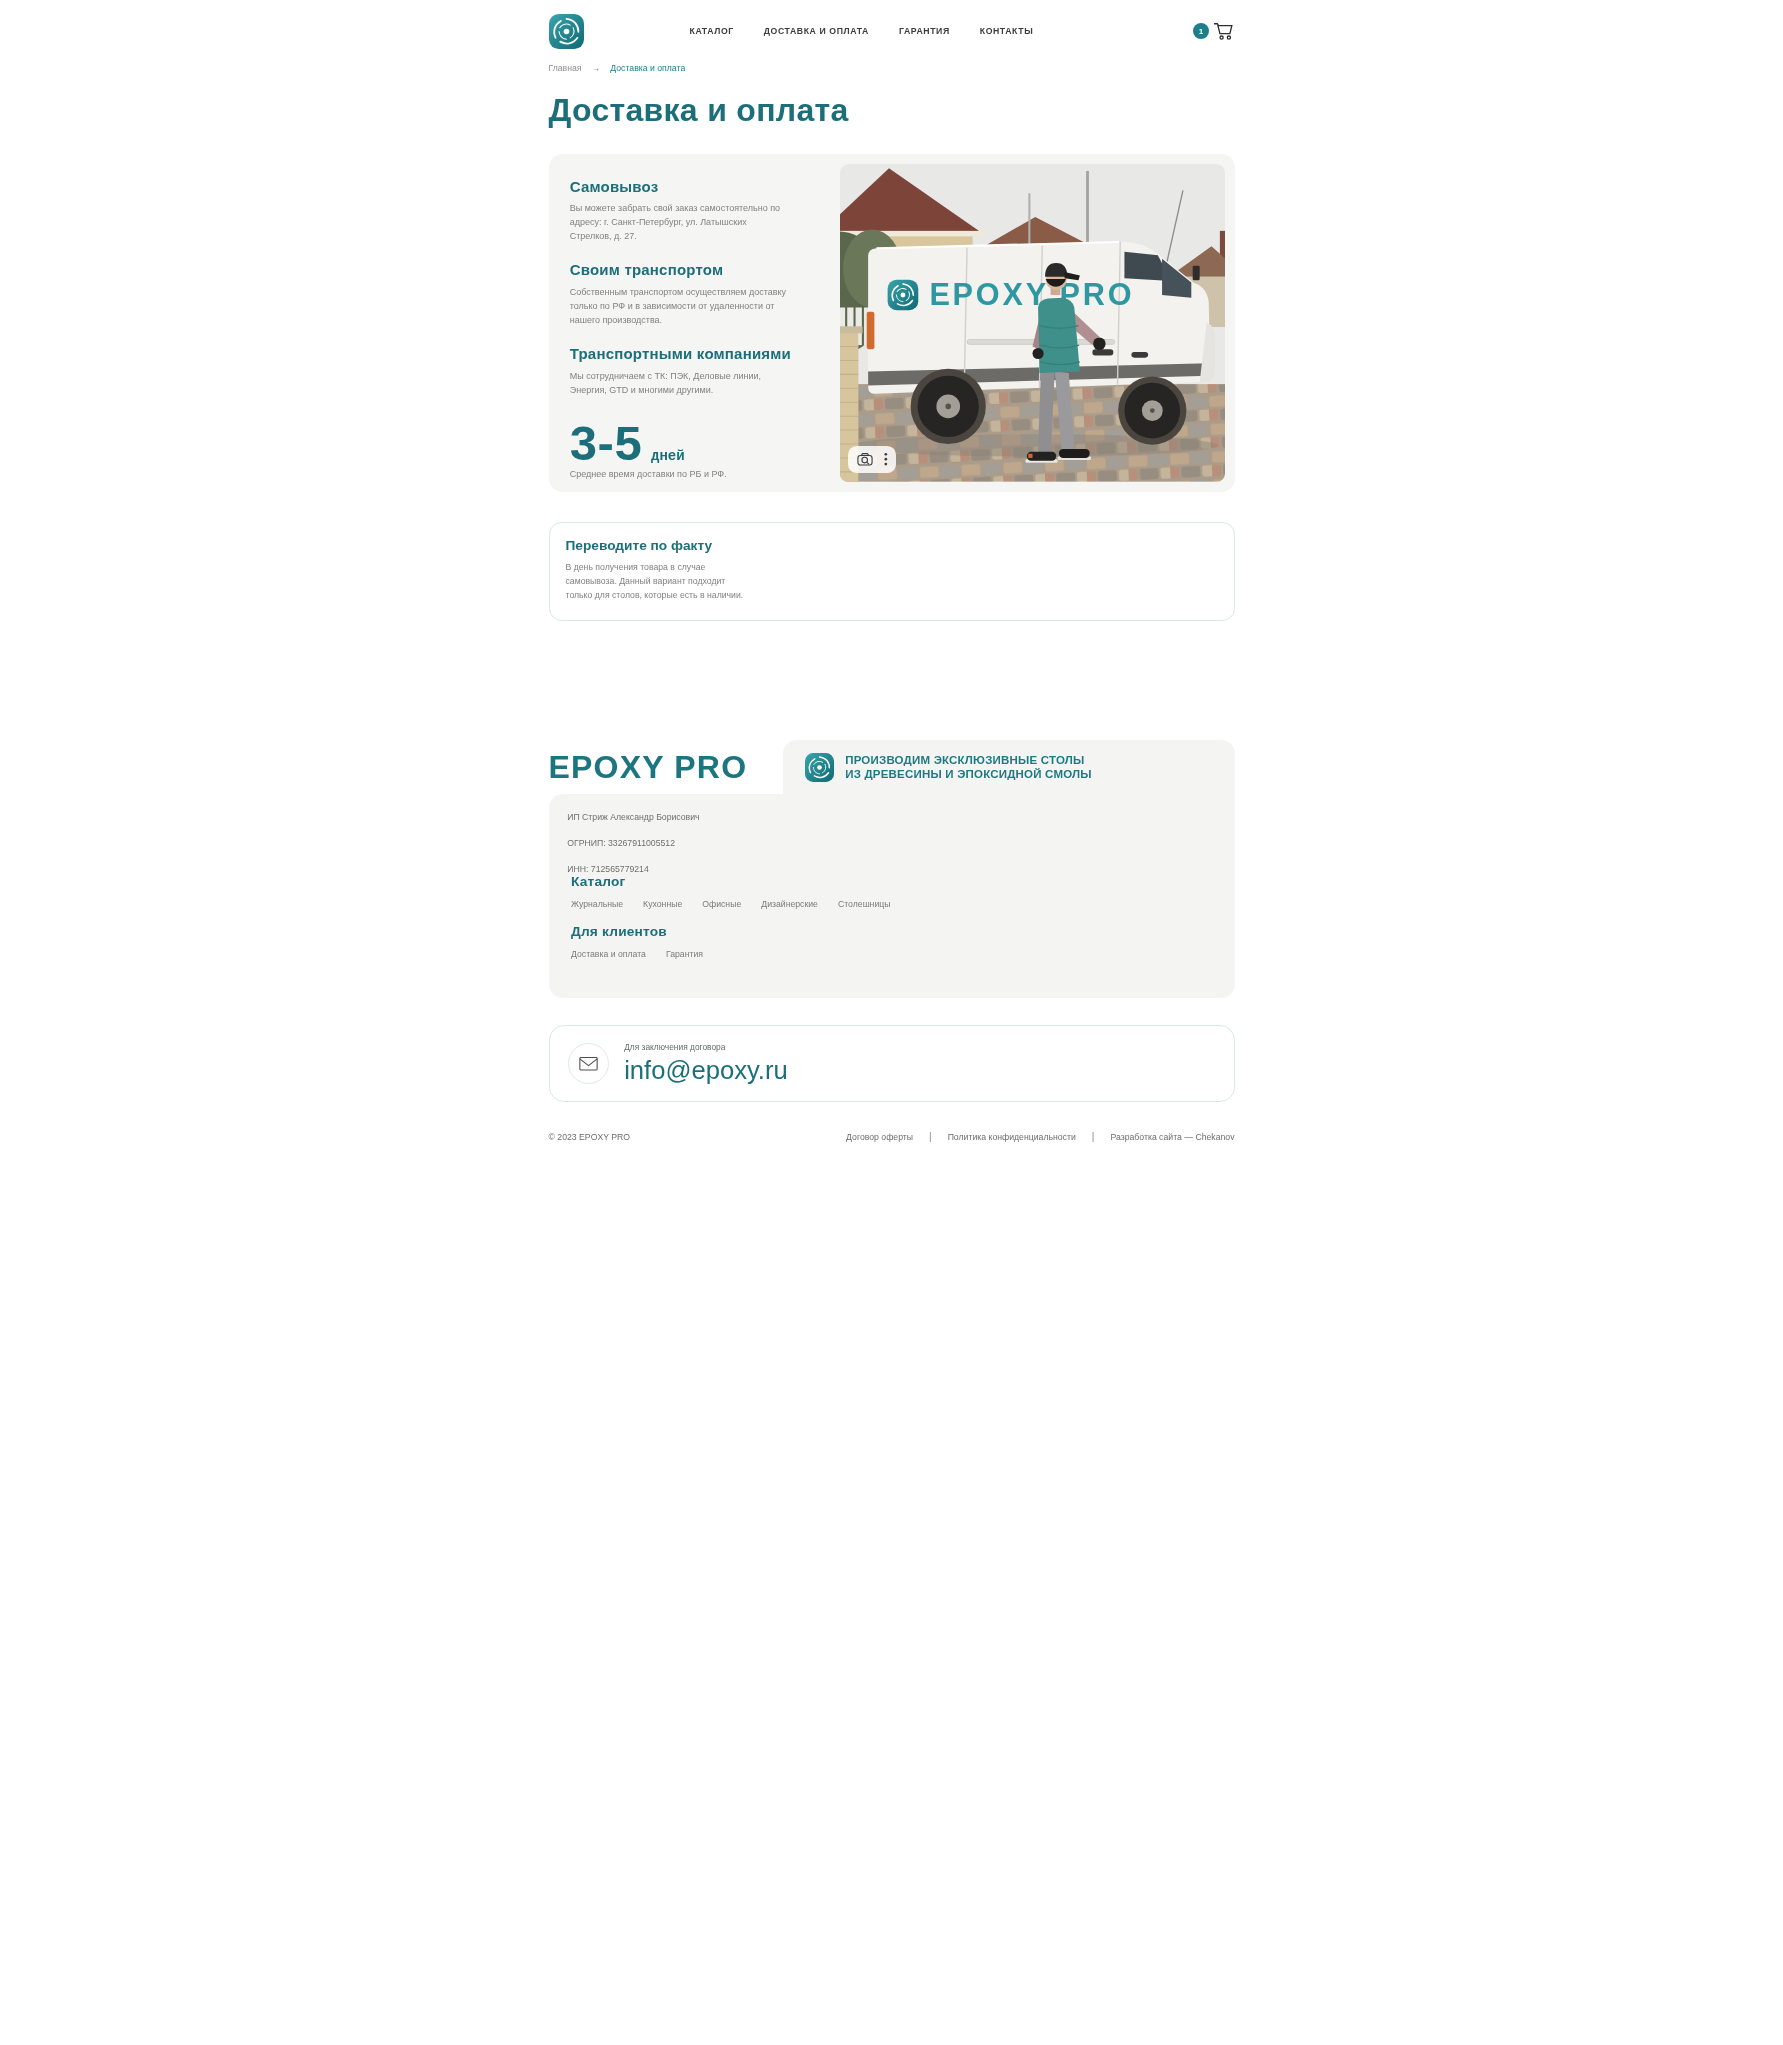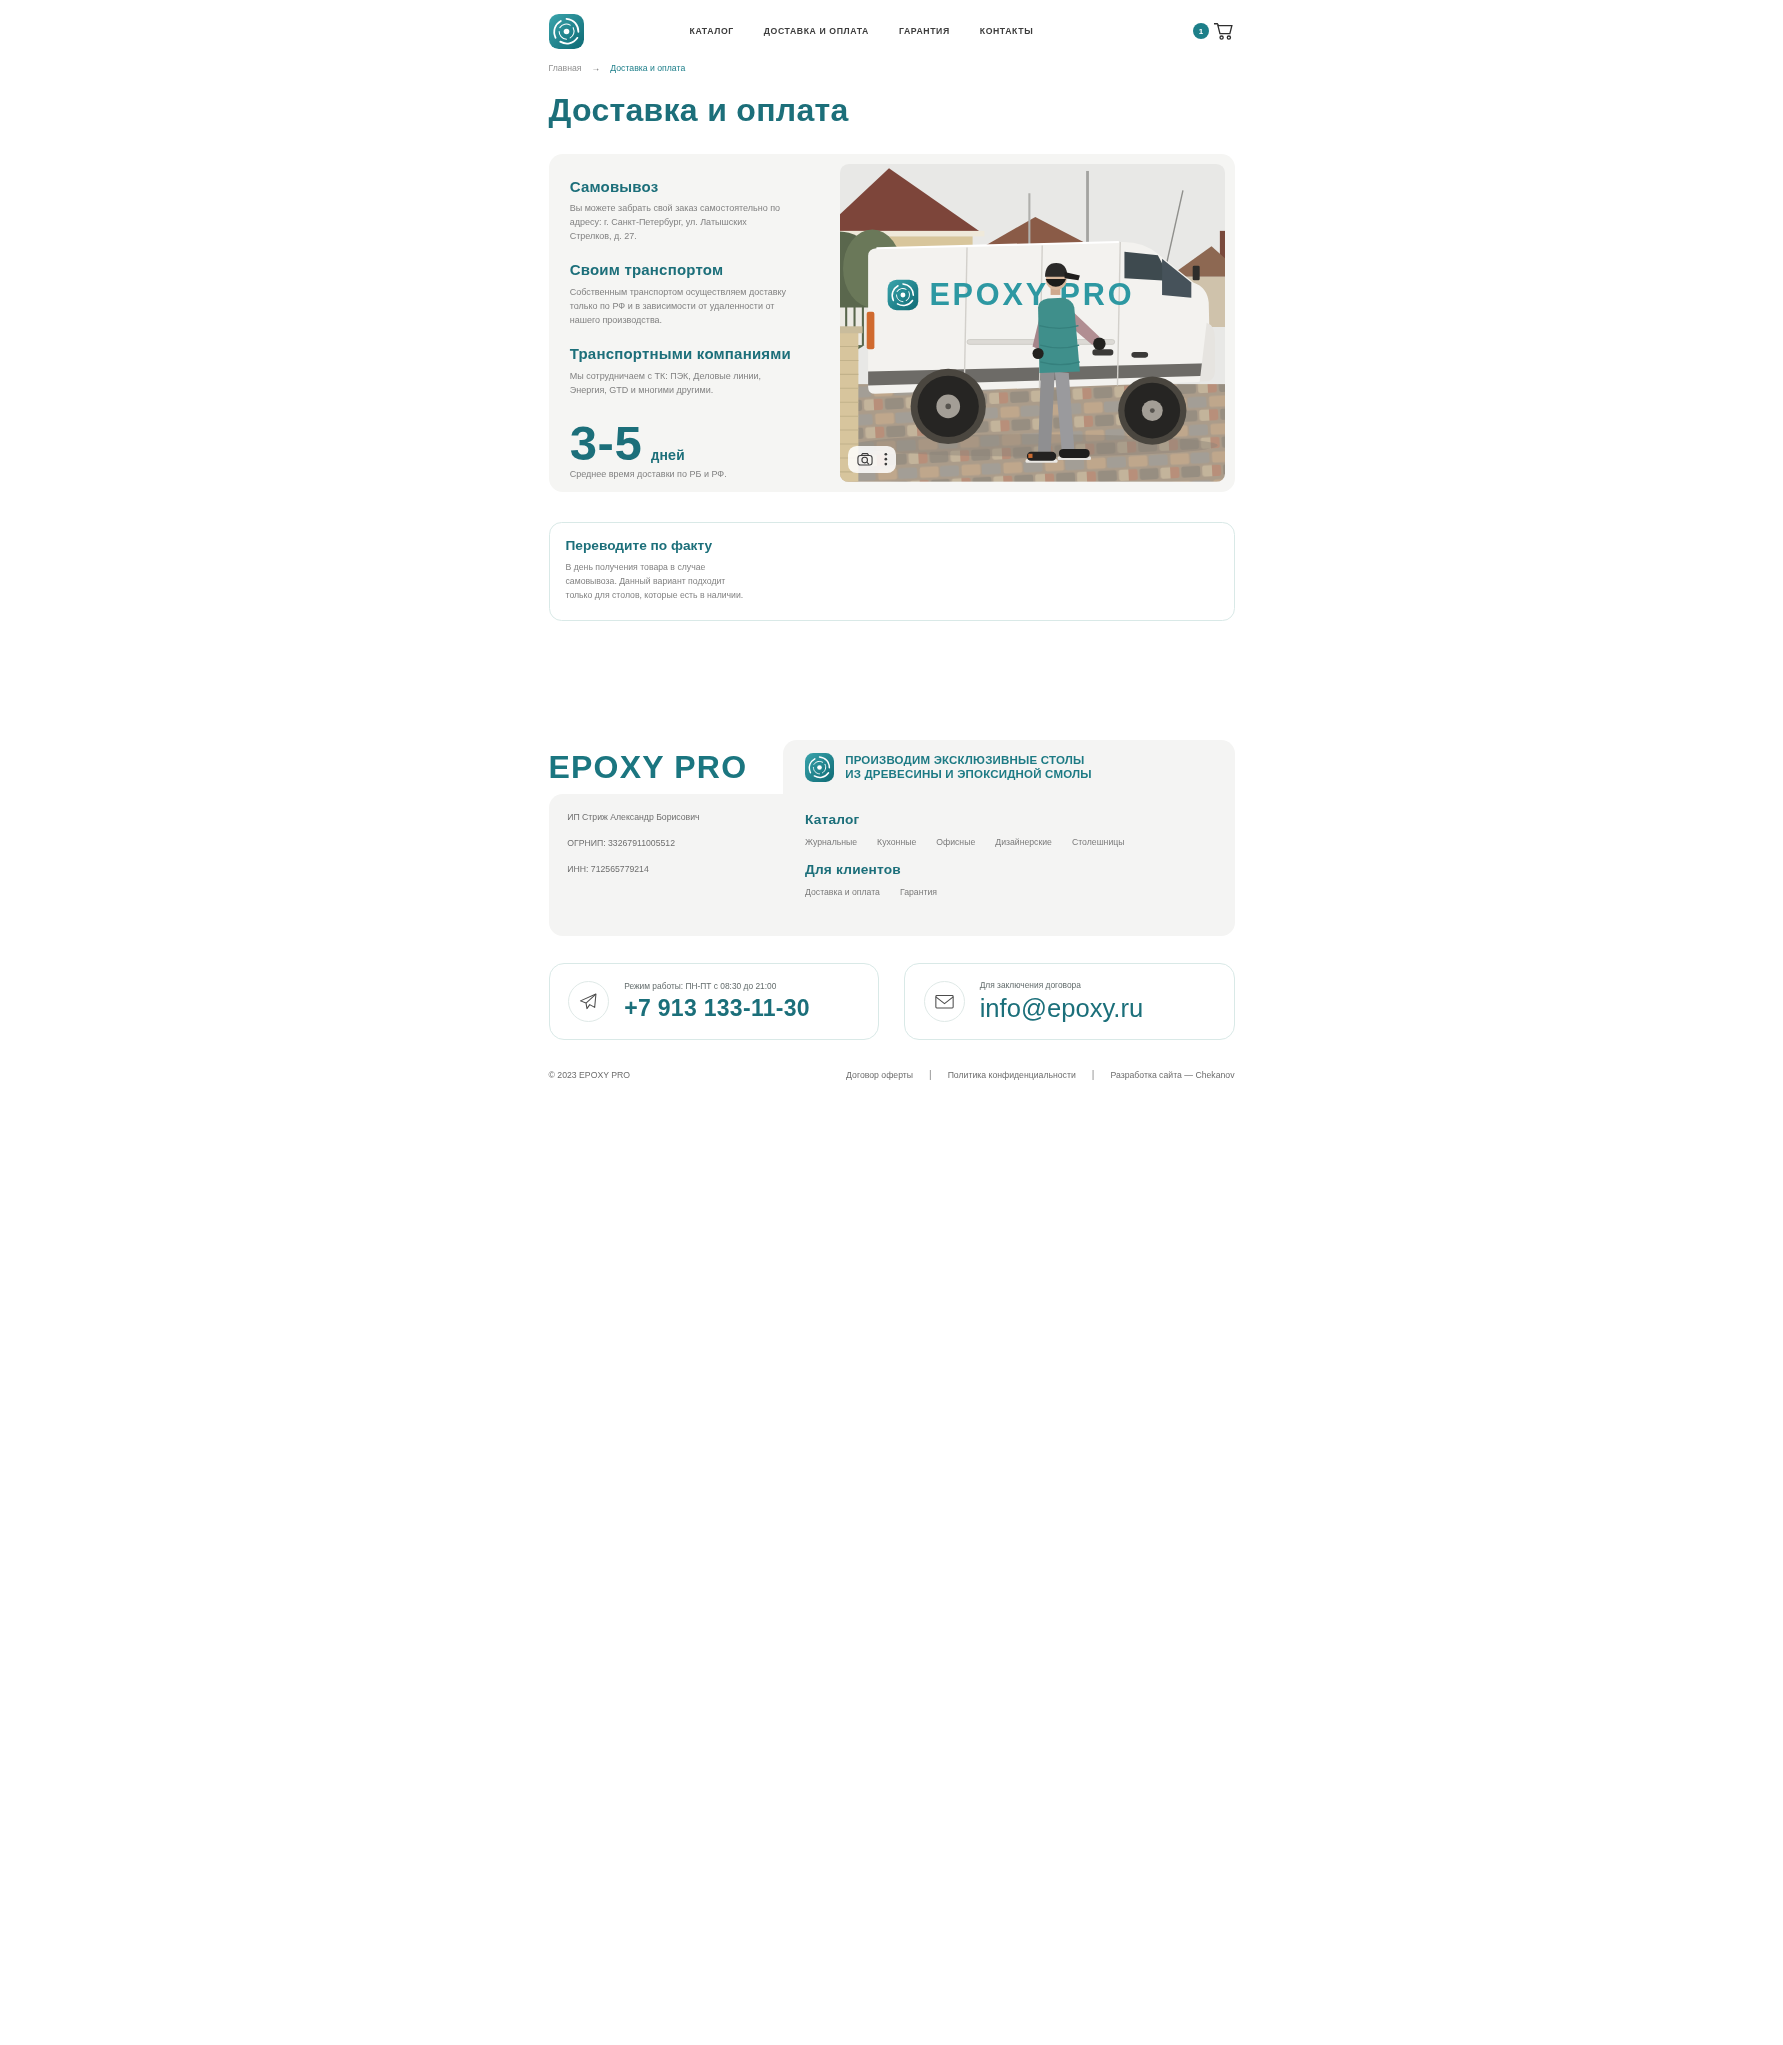--- a/index.html
+++ b/index.html
@@ -50,21 +50,21 @@
 
   
   .footer-panel { margin-top: 119px; }
   .fp-top { display: flex; height: 54px; }
   .fp-top-left { width: 234px; display: flex; align-items: center; flex-shrink: 0; }
   .wordmark { font-size: 32px; font-weight: 700; color: #1b7680; letter-spacing: 1.2px; line-height: 1; }
   .fp-top-right { flex: 1; background: #f4f4f3; border-radius: 13.7px 13.7px 0 0; display: flex;
                   align-items: center; gap: 11.2px; padding-left: 22.5px; }
   .fp-logo { width: 29px; height: 29px; flex-shrink: 0; }
   .tagline { color: #1d7a84; font-weight: 700; font-size: 11.5px; line-height: 1.3; letter-spacing: 0.2px; text-transform: uppercase; }
-  .fp-bottom { background: #f4f4f3; border-radius: 13.7px 0 13.7px 13.7px; display: flex; padding: 17.5px 0 24px; }
+  .fp-bottom { background: #f4f4f3; border-radius: 13.7px 0 13.7px 13.7px; display: flex; padding: 17.5px 0 24px; flex-direction: column; }
   .fp-company { width: 234px; padding-left: 18.7px; flex-shrink: 0; display: flex; flex-direction: column;
                 gap: 16px; font-size: 8.7px; color: #6f6f6f; }
   .fp-links { flex: 1; padding-left: 22.5px; }
   .fp-links h4 { margin: 0 0 10px; color: #1c6f7a; font-size: 13.7px; font-weight: 700; letter-spacing: 0.2px; }
   .fp-links h4.second { margin-top: 6.2px; }
   .link-row { display: flex; gap: 20px; font-size: 8.7px; color: #7b7b7b; margin-bottom: 15px; }
   .link-row a { color: #7b7b7b; text-decoration: none; cursor: pointer; }
 
   
   .contact-row { display: flex; gap: 25px; margin-top: 27.4px; }
@@ -329,32 +329,20 @@
             <a>Доставка и оплата</a>
             <a>Гарантия</a>
           </div>
         </div>
       </div>
     </div>
 
     <div class="contact-row">
       <div class="contact-card">
         <div class="icon-circle">
-          <svg width="21" height="21" viewBox="0 0 34 34" fill="none" stroke="#4c4c4c" stroke-width="1.7" stroke-linejoin="round">
-            <path d="M29 5 L4 16 l9 3.5 1.5 9 4.5-6.5 8 4.5 Z"></path>
-            <path d="M13 19.5 L29 5"></path>
-          </svg>
-        </div>
-        <div class="contact-text">
-          <div class="contact-label">Режим работы: ПН-ПТ с 08:30 до 21:00</div>
-          <a class="contact-value">+7 913 133-11-30</a>
-        </div>
-      </div>
-      <div class="contact-card">
-        <div class="icon-circle">
           <svg width="21" height="17.5" viewBox="0 0 34 28" fill="none" stroke="#4c4c4c" stroke-width="1.7" stroke-linejoin="round">
             <rect x="3" y="4" width="28" height="20" rx="1.5"></rect>
             <path d="M3 6 l14 11 14-11"></path>
           </svg>
         </div>
         <div class="contact-text">
           <div class="contact-label">Для заключения договора</div>
           <a class="contact-value email">info@epoxy.ru</a>
         </div>
       </div>

